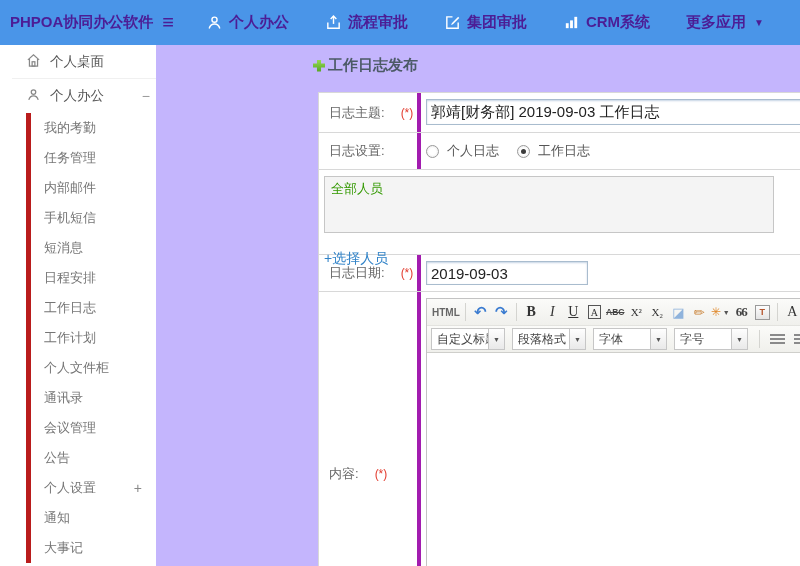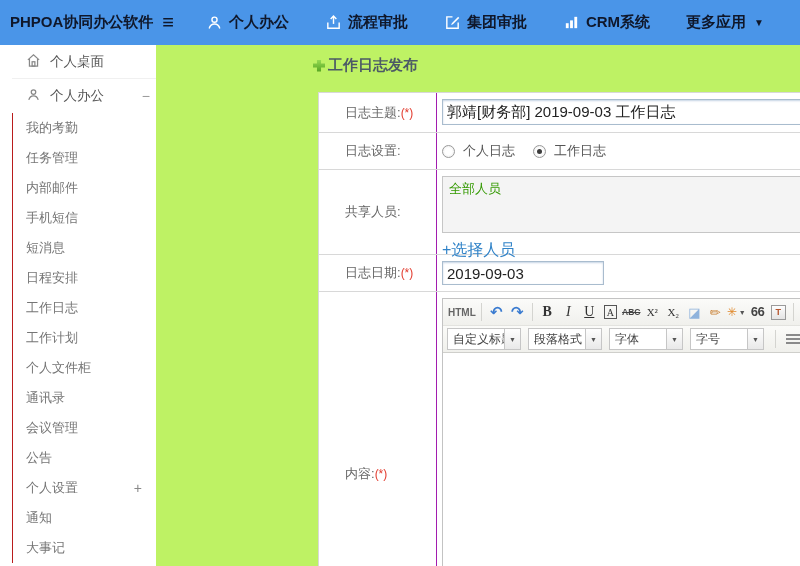--- a/index.html
+++ b/index.html
@@ -1,59 +1,59 @@
 <!DOCTYPE html>
 <html><head>
 <meta charset="utf-8">
 <style>
   * { box-sizing: border-box; margin: 0; padding: 0; }
   html,body { width:800px; height:566px; overflow:hidden;
     font-family:"Liberation Sans","DejaVu Sans",sans-serif; background:#fff; }
 
   
   .topbar { position:absolute; left:0; top:0; width:800px; height:45px;
-    background:#4a95e8; display:flex; align-items:center; color:#0f172a; }
+    background:#4a95e8; display:flex; align-items:center; color:#4c1d95; }
   .brand { font-size:15px; font-weight:bold; padding-left:10px; width:208px; }
   .hamburger { font-size:20px; font-weight:bold; margin-right:32px; cursor:pointer; }
   .nav { display:flex; align-items:center; }
   .nav-item { display:flex; align-items:center; gap:6px; margin-right:36px;
     font-size:15px; font-weight:bold; cursor:pointer; white-space:nowrap; }
   .nav-item svg { display:block; }
   .caret { font-size:10px; margin-left:2px; }
 
   
   .sidebar { position:absolute; left:12px; top:45px; width:155px; height:521px;
     background:#fff; border-right:1px solid #e2e2e2; }
   .side-top { height:34px; display:flex; align-items:center; gap:9px;
     padding:0 16px 0 14px; font-size:13.5px; color:#555; cursor:pointer; }
   .side-top.first { border-bottom:1px solid #f0f0f0; }
   .side-top .grow { flex:1; }
   .collapse-mark { color:#999; font-size:14px; }
-  .submenu { border-left:1px solid #b91c1c; }
+  .submenu { margin-left:14px; border-left:5px solid #b91c1c; }
   .sub-item { height:30px; line-height:30px; padding-left:13px; padding-right:24px;
     font-size:13px; color:#757575; cursor:pointer; display:flex; }
   .sub-item .grow { flex:1; }
   .expand-mark { color:#888; font-size:14px; }
 
   
   .main { position:absolute; left:156px; top:45px; width:644px; height:521px;
-    background:#bef264; overflow:hidden; }
+    background:#c4b5fd; overflow:hidden; }
   .page-title { display:flex; align-items:center; gap:3px; padding:11px 0 0 157px; }
   .plus-icon { width:12px; height:12px; display:inline-block;
     background:linear-gradient(#96da52,#55a521);
     clip-path:polygon(33% 0,67% 0,67% 33%,100% 33%,100% 67%,67% 67%,67% 100%,33% 100%,33% 67%,0 67%,0 33%,33% 33%); }
   .page-title b { font-size:15px; color:#4c5a66; }
 
   
   .form-table { position:absolute; left:162px; top:47px; width:570px;
     background:#fff; border:1px solid #d8d8d8; border-bottom:none; }
   .frow { display:flex; border-bottom:1px solid #d8d8d8; background:#fff; }
-  .label-cell { width:102px; min-width:102px; border-right:1px solid #a21caf;
-    display:flex; align-items:center; gap:0; padding-left:10px;
-    font-size:13px; color:#666;margin-left:16px; }
+  .label-cell { width:102px; min-width:102px; border-right:4px solid #a21caf;
+    display:flex; align-items:center; gap:16px; padding-left:10px;
+    font-size:13px; color:#666; }
   .req { color:#e23b2e; font-size:12px; }
   .value-cell { flex:1; padding:6px 0 6px 5px; }
   .r1 { height:40px; } .r2 { height:37px; } .r3 { height:85px; }
   .r4 { height:37px; } .r5 { height:364px; }
 
   .text-input { height:26px; border:1px solid #a9bcce; background:#fff;
     box-shadow:inset 0 1px 2px rgba(90,130,175,.35); padding:0 4px;
     font-size:15px; color:#222; font-family:inherit; }
   .subject-input { width:452px; }
   .date-input { width:162px; height:24px; }
@@ -62,21 +62,21 @@
     font-size:13px; color:#555; }
   .radio { width:13px; height:13px; border-radius:50%; border:1px solid #9a9a9a;
     background:radial-gradient(#fff 40%,#e7e7e7); display:inline-block;
     position:relative; cursor:pointer; }
   .radio.checked::after { content:""; position:absolute; left:3px; top:3px;
     width:5px; height:5px; border-radius:50%; background:#3c3c3c; }
   .radio-label { margin-right:10px; cursor:pointer;font-family:Liberation Serif, serif; }
 
   .share-box { width:450px; height:57px; border:1px solid #c6c6c6;
     background:#f4f4f4; padding:3px 6px; font-size:13px; color:#339900; }
-  .share-link { display:inline-block; margin-top:7px; font-size:16px;
+  .share-link { display:inline-block; margin-top:17px; font-size:14px;
     color:#3183c8; text-decoration:none; cursor:pointer; }
 
   
   .editor { margin-top:0; width:560px; border:1px solid #c3c3c3; background:#fff; }
   .tb-row { display:flex; align-items:center; background:linear-gradient(#fbfbf9,#f0f0ec);
     padding:2px 4px; height:27px; white-space:nowrap; }
   .tb-row1 { border-bottom:1px solid #e3e3df; }
   .tb-row2 { border-bottom:1px solid #cfcfcb; }
   .tb-btn { min-width:21px; height:22px; display:inline-flex; align-items:center;
     justify-content:center; font-size:13px; color:#333; cursor:pointer;
@@ -88,21 +88,21 @@
   .g-italic { font-family:"Liberation Serif","DejaVu Serif",serif; font-style:italic; font-size:14px; }
   .g-under { font-family:"Liberation Serif","DejaVu Serif",serif; text-decoration:underline; font-size:14px; }
   .g-fontbox { border:1px solid #555; font-size:10px; padding:0 2px; height:14px;
     display:inline-flex; align-items:center; font-family:"Liberation Serif","DejaVu Serif",serif; }
   .g-strike { font-size:8.5px; text-decoration:line-through; font-weight:bold; color:#444; }
   .g-sup,.g-sub { font-size:11px; font-family:"Liberation Serif","DejaVu Serif",serif; }
   .g-eraser { color:#8fb3dc; font-size:13px; }
   .g-brush { color:#c98136; font-size:13px; }
   .g-wand { color:#e08a2e; font-size:12px; }
   .g-wand .mini-caret { color:#555; font-size:7px; margin-left:2px; }
-  .g-quote { font-family:Liberation Mono, monospace; font-weight:bold;
+  .g-quote { font-family:Liberation Serif, serif; font-weight:bold;
     font-size:13px; letter-spacing:-1px; color:#444; }
   .g-paste { width:15px; height:15px; border:1px solid #9a9a9a;
     background:linear-gradient(#fdfdfd,#e4e4e4); font-size:9px; font-weight:bold;
     color:#b5542c; display:inline-flex; align-items:center; justify-content:center; }
   .g-fontcolor { font-family:"Liberation Serif","DejaVu Serif",serif; font-size:14px; }
 
   .dd { display:inline-flex; align-items:center; height:22px; border:1px solid #c6c6c6;
     background:#fff; margin-right:7px; cursor:pointer; }
   .dd-label { width:56px; padding-left:5px; font-size:12px; color:#444; overflow:hidden; }
   .dd-arrow { width:16px; height:100%; border-left:1px solid #c6c6c6;
@@ -264,23 +264,20 @@
         <div class="radio-group">
           <span class="radio"></span>
           <span class="radio-label">个人日志</span>
           <span class="radio checked"></span>
           <span class="radio-label">工作日志</span>
         </div>
       </div>
     </div>
 
     <div class="frow r3">
-      <div class="label-cell">
-        <span>共享人员:</span>
-      </div>
       <div class="value-cell">
         <div class="share-box">
           <span>全部人员</span>
         </div>
         <a class="share-link">+选择人员</a>
       </div>
     </div>
 
     <div class="frow r4">
       <div class="label-cell">

